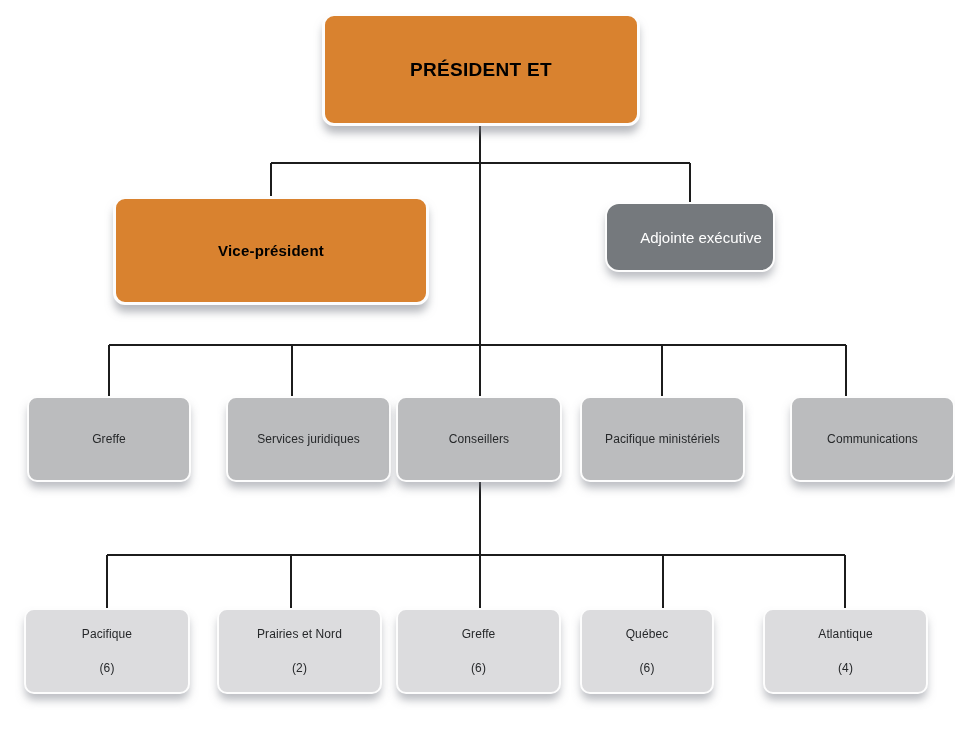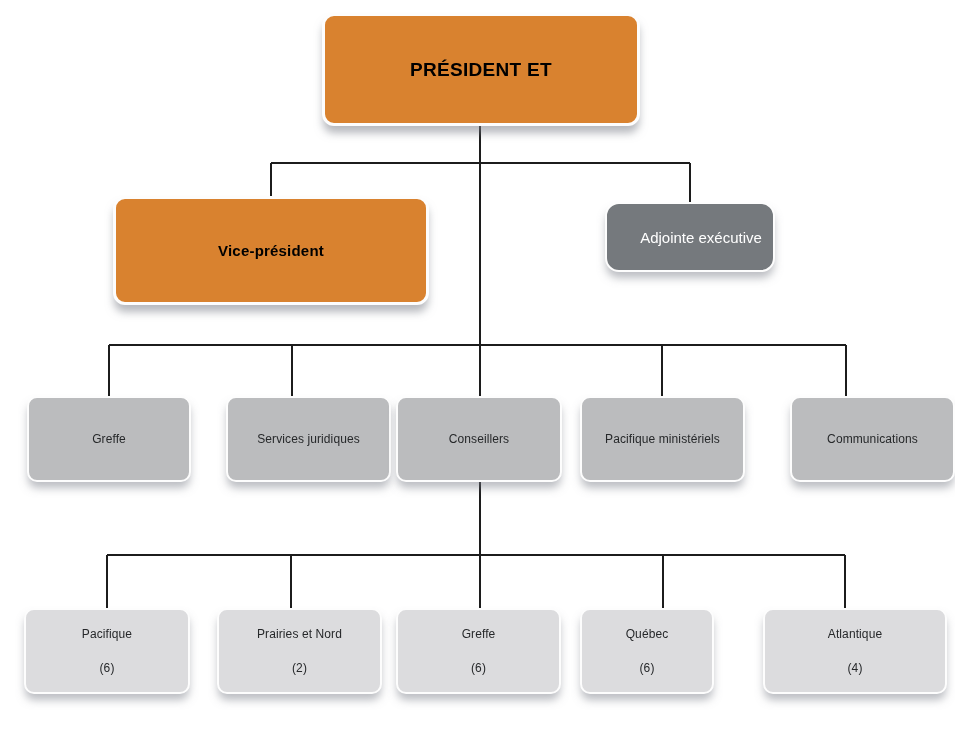--- a/index.html
+++ b/index.html
@@ -71,21 +71,21 @@
   .n-d1 { left: 27px;  width: 164px; }
   .n-d2 { left: 226px; width: 165px; }
   .n-d3 { left: 396px; width: 166px; }
   .n-d4 { left: 580px; width: 165px; }
   .n-d5 { left: 764px; width: 165px; margin-left: 26px; }
 
   .n-r1 { left: 24px;  width: 166px; }
   .n-r2 { left: 217px; width: 165px; }
   .n-r3 { left: 396px; width: 165px; }
   .n-r4 { left: 580px; width: 134px; }
-  .n-r5 { left: 763px; width: 184px; }
+  .n-r5 { left: 763px; width: 165px; }
 </style>
 </head>
 <body>
 
 <div class="canvas">
 
   <svg class="connectors" width="955" height="729" viewBox="0 0 955 729" shape-rendering="crispEdges">
     <g stroke="#1c1c1c" stroke-width="1.3" fill="none">
 
       <line x1="480" y1="126" x2="480" y2="396"></line>

